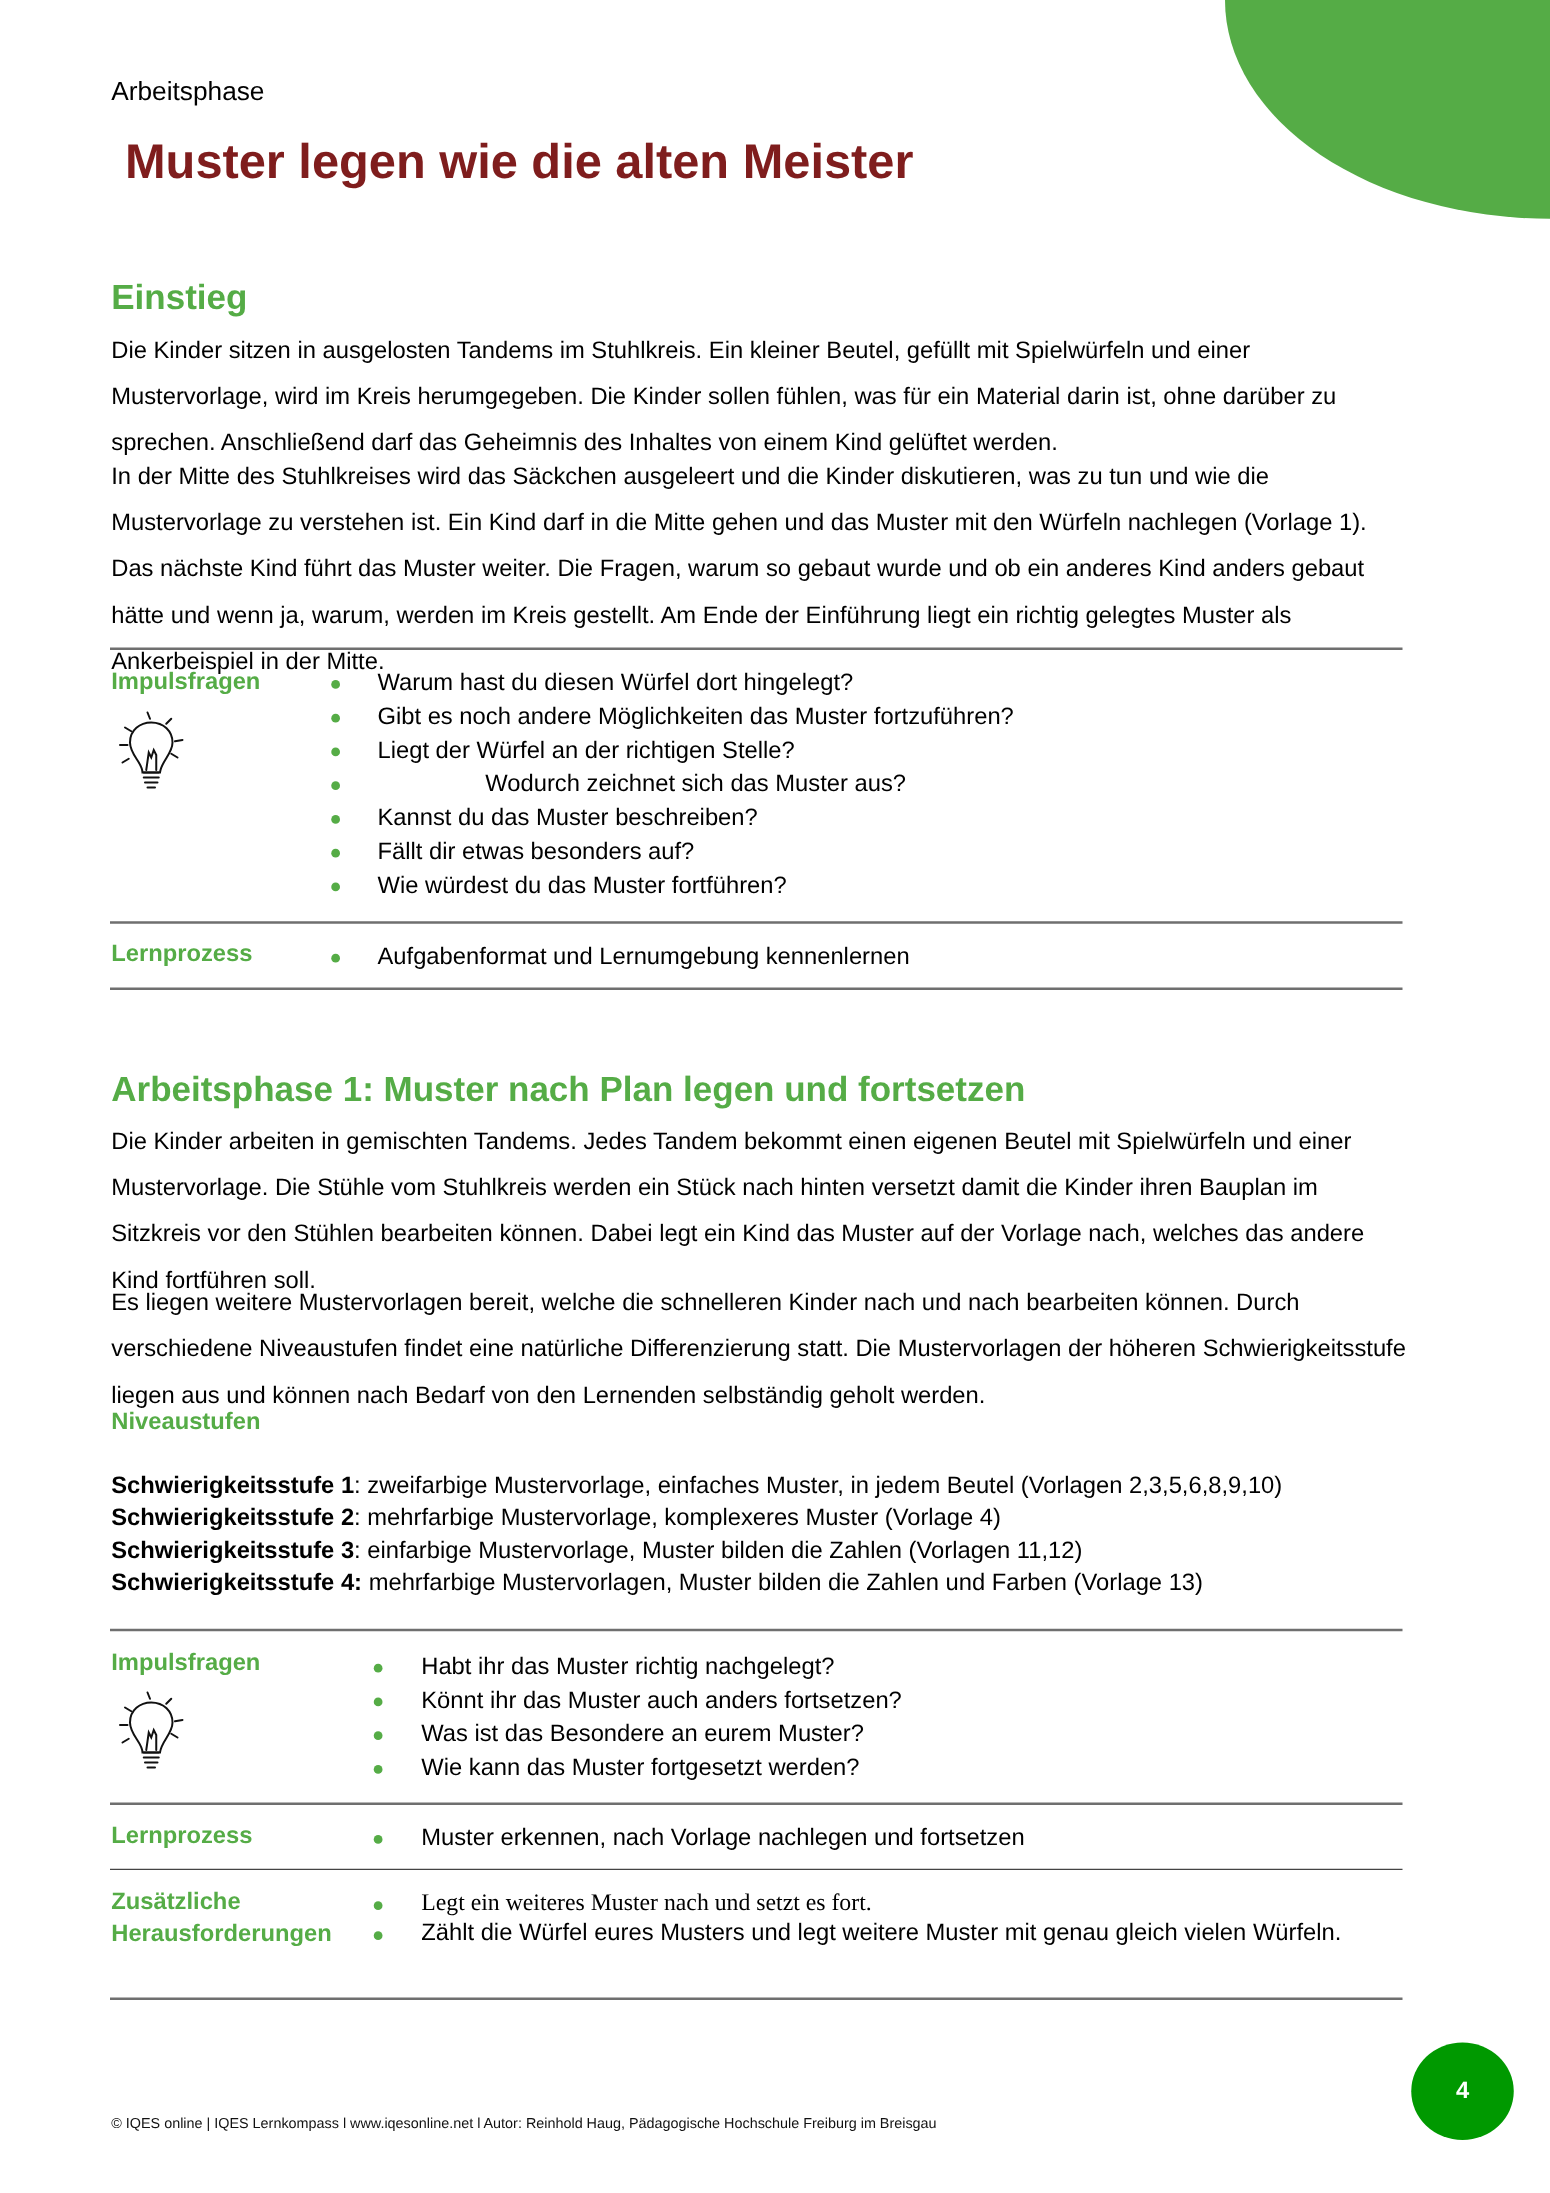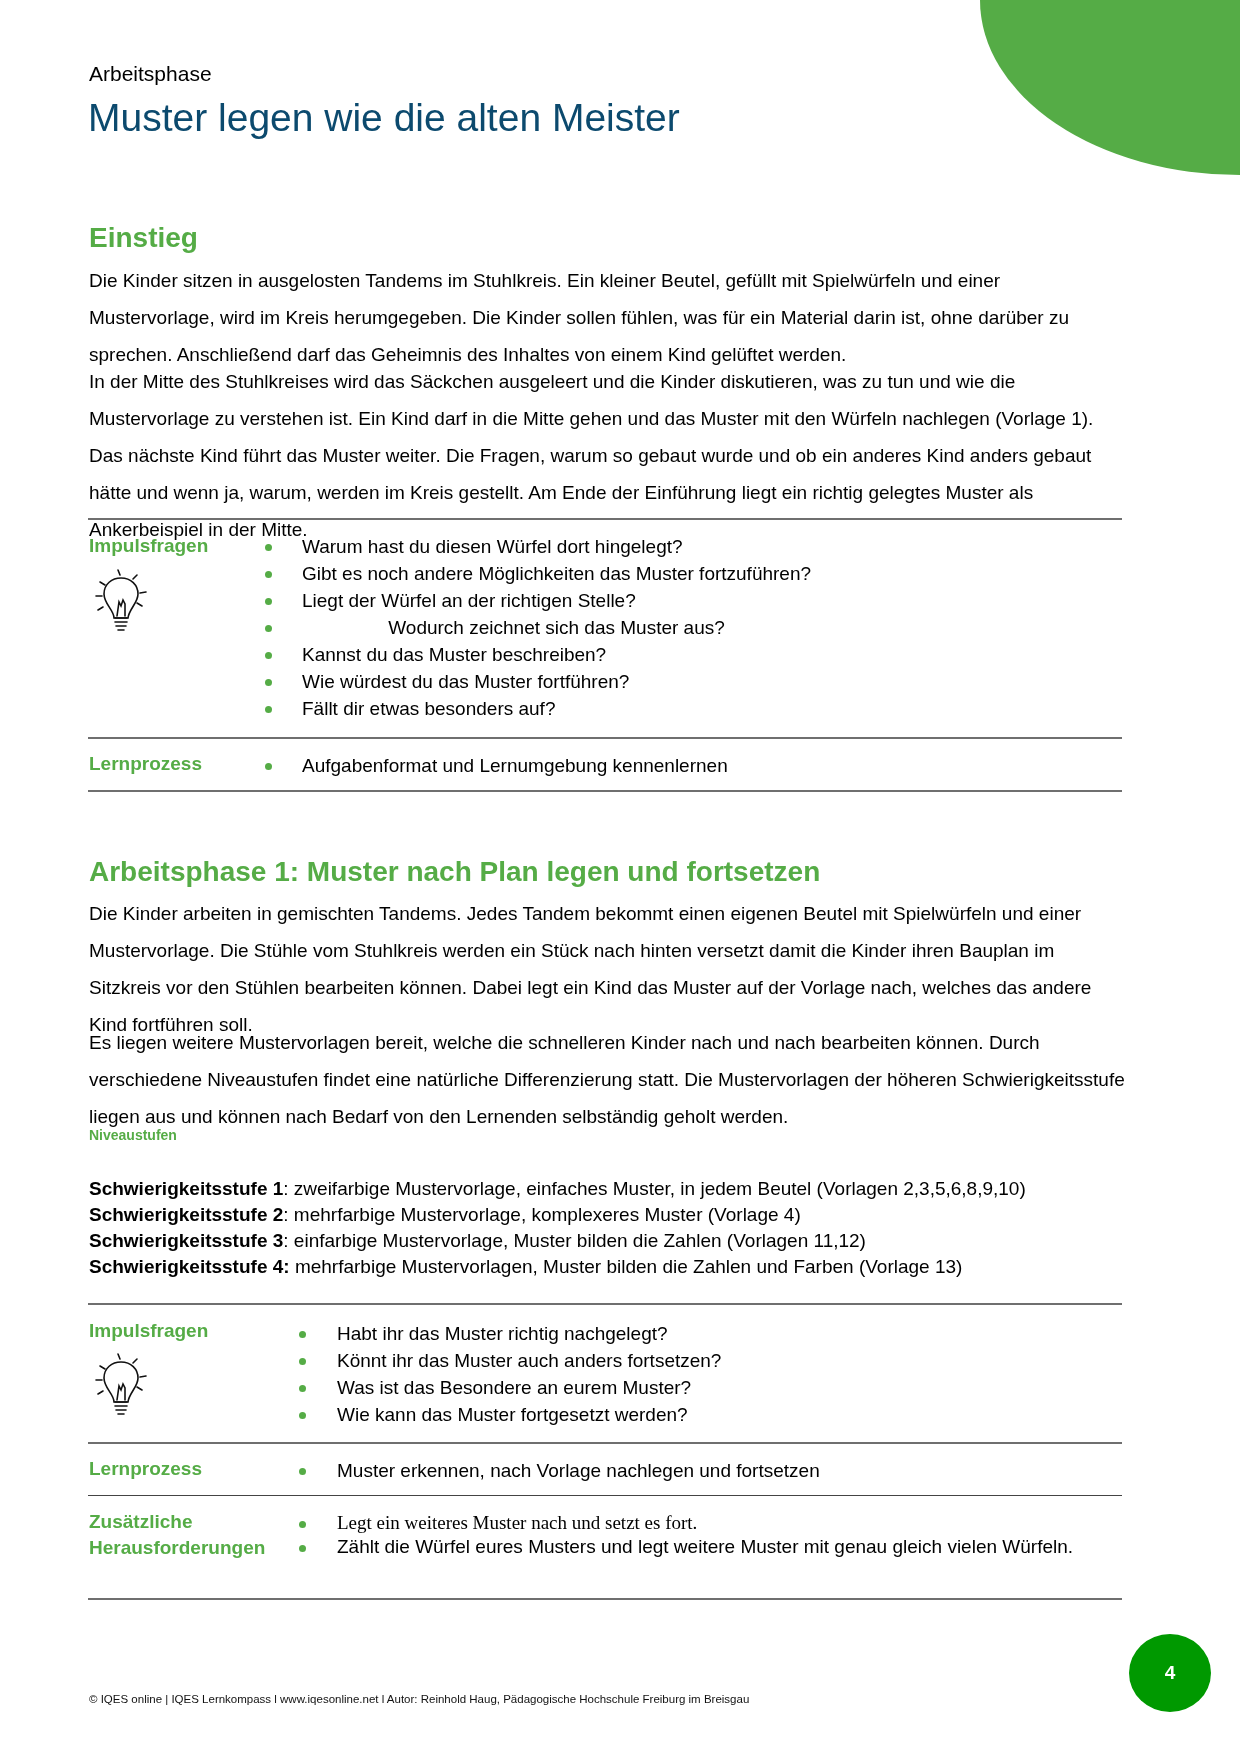--- a/index.html
+++ b/index.html
@@ -6,42 +6,42 @@
   body {
     width: 1240px; height: 1754px; position: relative; overflow: hidden;
     font-family: "Liberation Sans", sans-serif; color: #000;
   }
   .corner-blob {
     position: absolute; right: 0; top: 0; width: 260px; height: 175px;
     background: #55ac46; border-bottom-left-radius: 260px 175px;
   }
   .eyebrow { position: absolute; left: 89px; top: 62px; font-size: 21px; }
   .title {
-    position: absolute; left: 88px; top: 96px; font-size: 39px; font-weight: normal;
-    color: #0c4a6e; margin: 0;
+    position: absolute; left: 88px; top: 96px; font-size: 39px; font-weight: bold;
+    color: #7f1d1d; margin: 12px;
   }
   .h2 {
     position: absolute; left: 89px; font-size: 28px; font-weight: bold; color: #55ac46; margin: 0;
   }
   .para {
     position: absolute; left: 89px; width: 1040px; font-size: 19px; line-height: 37px; margin: 0;
   }
   .rule { position: absolute; left: 88px; width: 1034px; height: 0; border-top: 2px solid #6f6f6f; }
   .rule.thin { border-top: 1.5px solid #444; }
   .label {
     position: absolute; left: 89px; font-size: 19px; font-weight: bold; color: #55ac46; line-height: 26px;
   }
   .bullets { position: absolute; margin: 0; padding: 0; list-style: none; font-size: 19px; line-height: 27px; }
   .bullets li { position: relative; padding-left: 0; }
   .bullets li .dot {
     position: absolute; width: 7px; height: 7px; border-radius: 50%; background: #55ac46; top: 11px;
   }
   .bullets li .txt { display: block; }
   .bulb { position: absolute; left: 92px; width: 60px; height: 68px; }
-  .subh { position: absolute; left: 89px; font-size: 14px; font-weight: bold; color: #55ac46; }
+  .subh { position: absolute; left: 89px; font-size: 19px; font-weight: bold; color: #55ac46; }
   .levels { position: absolute; left: 89px; top: 1176px; font-size: 19px; line-height: 26px; }
   .levels div b { font-weight: bold; }
   .footer { position: absolute; left: 89px; top: 1693px; font-size: 11.5px; color: #111; }
   .pagenum {
     position: absolute; left: 1129px; top: 1634px; width: 82px; height: 78px; border-radius: 50%;
     background: #009900; color: #fff; font-weight: bold; font-size: 19px;
     display: flex; align-items: center; justify-content: center;
   }
 </style>
 </head>
@@ -82,25 +82,25 @@
   <li>
       <span class="dot" style="left:0;"></span>
       <span class="txt" style="margin-left:37px;text-align:center;">Wodurch zeichnet sich das Muster aus?</span>
     </li>
   <li>
       <span class="dot" style="left:0;"></span>
       <span class="txt" style="margin-left:37px;">Kannst du das Muster beschreiben?</span>
     </li>
   <li>
       <span class="dot" style="left:0;"></span>
-      <span class="txt" style="margin-left:37px;">Wie würdest du das Muster fortführen?</span>
+      <span class="txt" style="margin-left:37px;">Fällt dir etwas besonders auf?</span>
     </li>
   <li>
       <span class="dot" style="left:0;"></span>
-      <span class="txt" style="margin-left:37px;">Fällt dir etwas besonders auf?</span>
+      <span class="txt" style="margin-left:37px;">Wie würdest du das Muster fortführen?</span>
     </li>
 </ul>
 
 <div class="rule" style="top:737px;"></div>
 <div class="label" style="top:751px;">Lernprozess</div>
 <ul class="bullets" style="left:265px; top:752px;">
   <li>
       <span class="dot" style="left:0;"></span>
       <span class="txt" style="margin-left:37px;">Aufgabenformat und Lernumgebung kennenlernen</span>
     </li>

